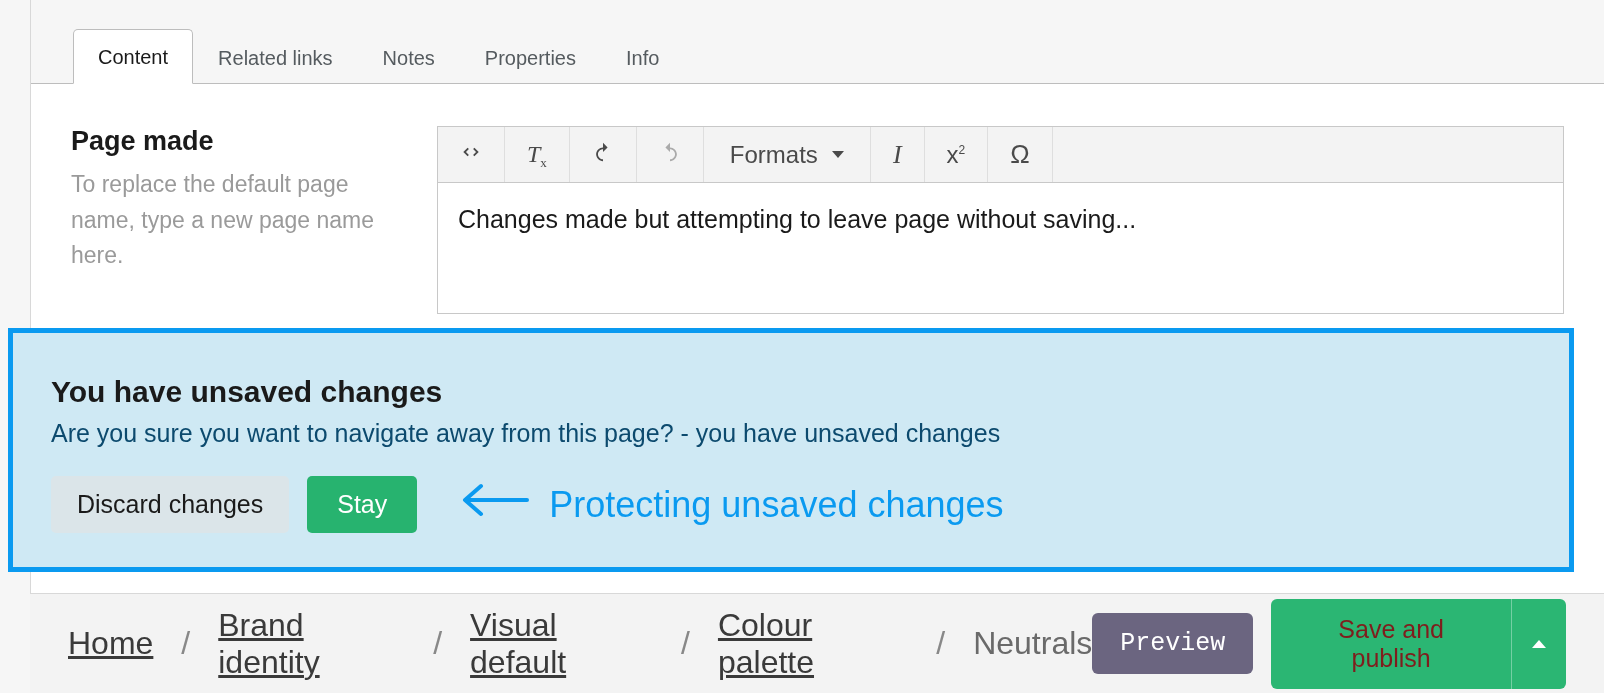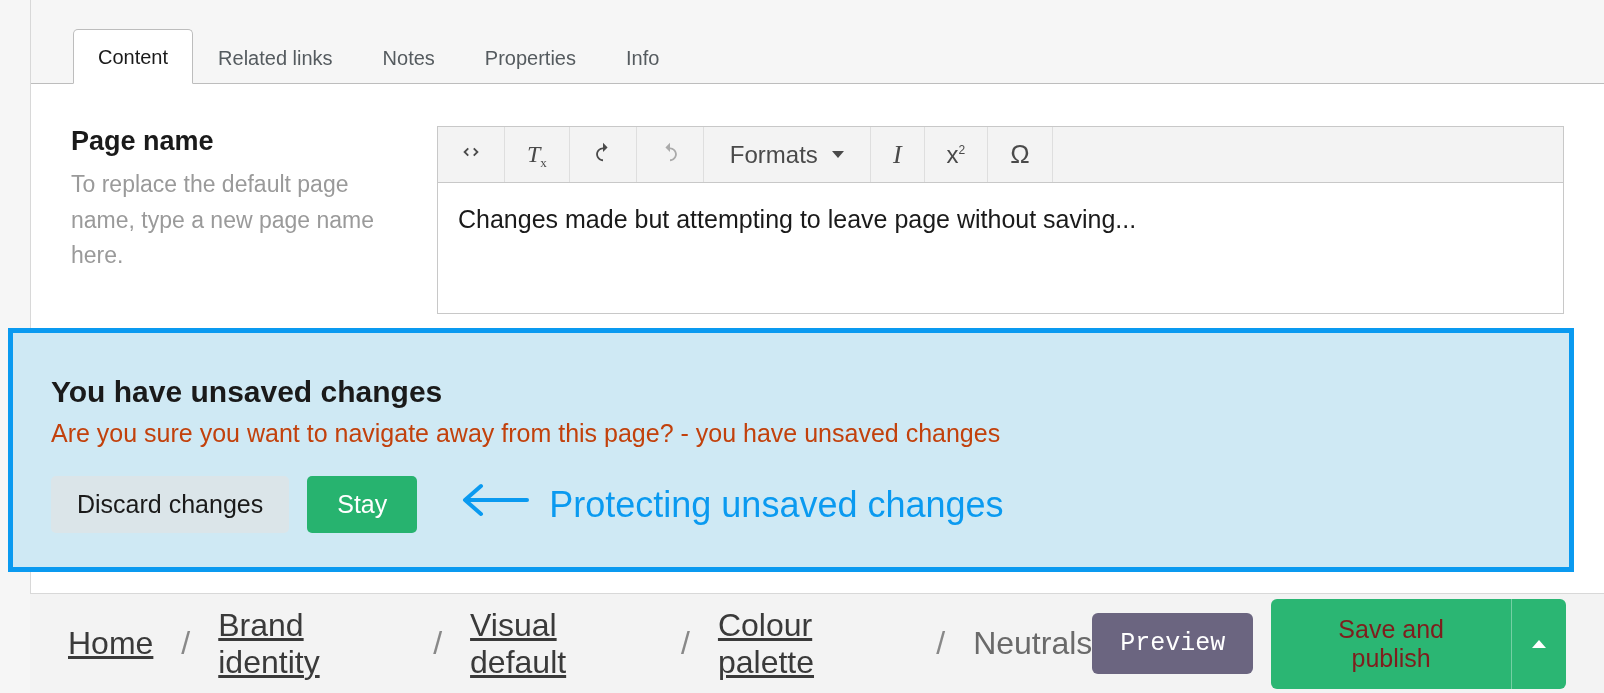--- a/index.html
+++ b/index.html
@@ -123,21 +123,21 @@
   }
   .alert-title {
     font-size: 30px;
     font-weight: 700;
     color: #1a1a1a;
     margin-bottom: 10px;
     margin-top: 12px;
   }
   .alert-text {
     font-size: 25px;
-    color: #c2410c;
+    color: #0c4a6e;
     margin-bottom: 28px;
   }
   .alert-actions {
     display: flex;
     align-items: center;
     gap: 18px;
   }
   .btn {
     padding: 14px 26px;
     border-radius: 5px;
@@ -248,21 +248,21 @@
     <div class="tabs">
       <div class="tab active">Content</div>
       <div class="tab">Related links</div>
       <div class="tab">Notes</div>
       <div class="tab">Properties</div>
       <div class="tab">Info</div>
     </div>
 
     <div class="content-area">
       <div class="field-label-col">
-        <div class="field-label">Page name</div>
+        <div class="field-label">Page made</div>
         <div class="field-help">To replace the default page name, type a new page name here.</div>
       </div>
       <div class="editor-col">
         <div class="editor">
           <div class="toolbar">
             <div class="tbtn">
               <span>
                 <svg viewBox="0 0 24 24" fill="none" stroke="currentColor" stroke-width="2">
                     <polyline points="9 8 5 12 9 16"></polyline>
                     <polyline points="15 8 19 12 15 16"></polyline>

